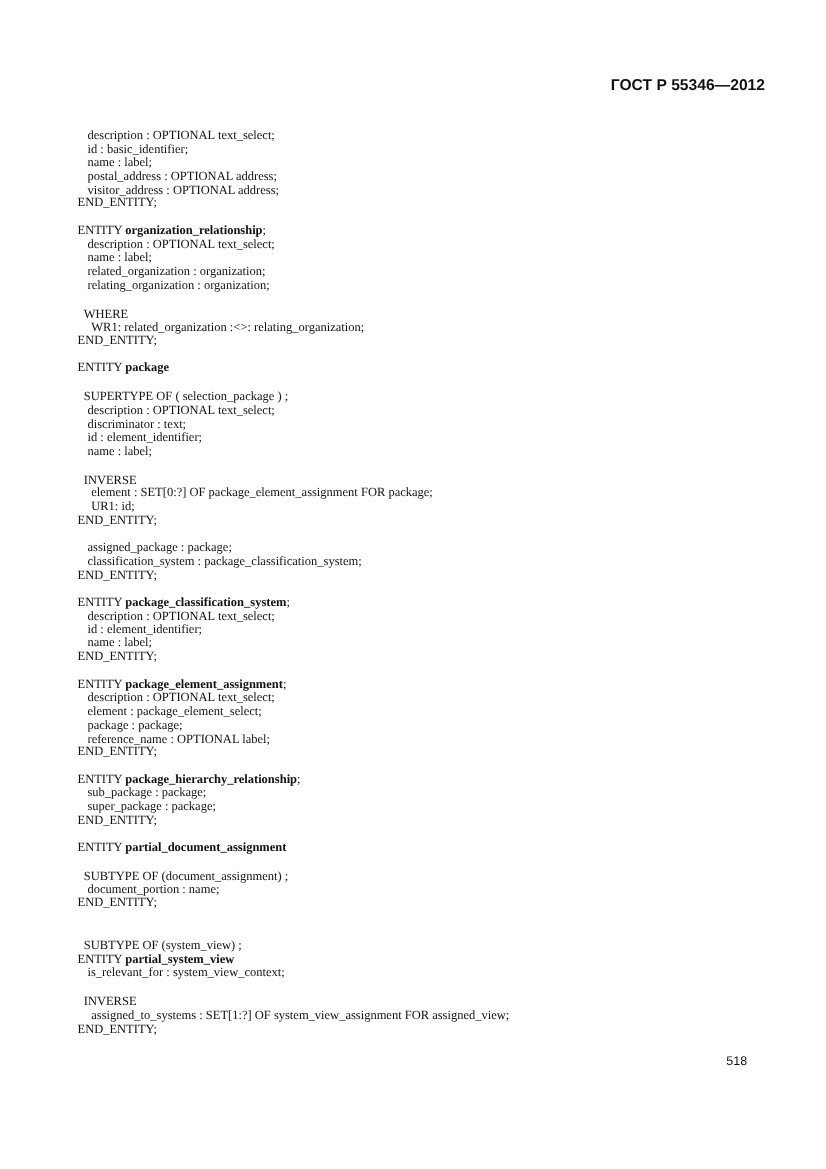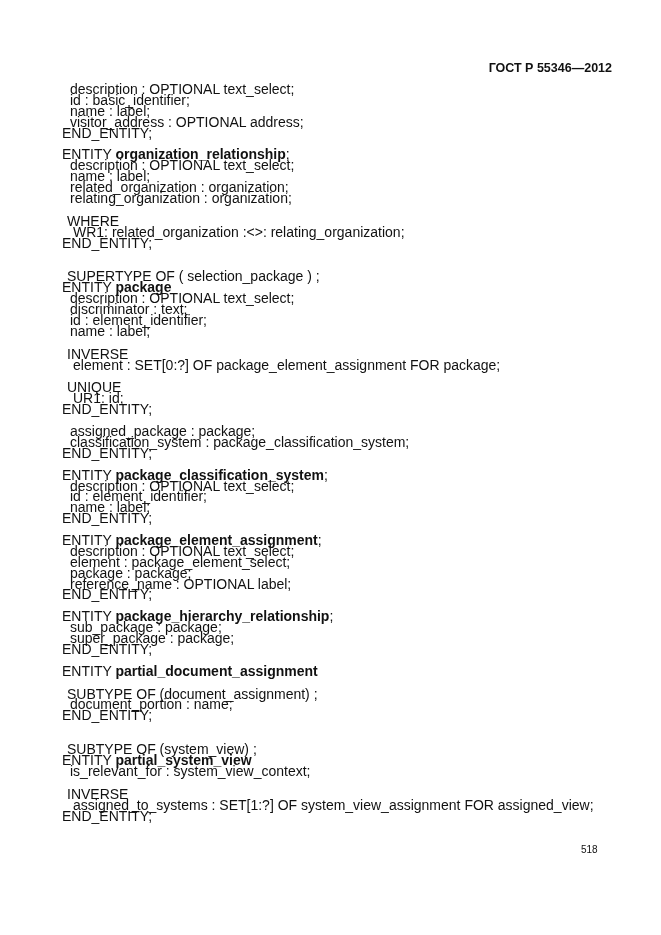--- a/index.html
+++ b/index.html
@@ -1,63 +1,63 @@
 <!DOCTYPE html>
 <html><head>
 <meta charset="utf-8">
 <style>
   html, body { margin: 0; padding: 0; background: #ffffff; }
   body { width: 661px; height: 935px; position: relative; overflow: hidden;
          font-family: "Liberation Sans", sans-serif; color: #111111; }
   .header { position: absolute; top: 61px; right: 49px; font-size: 12.5px; font-weight: bold; }
-  .code { position: absolute; left: 62px; top: 84px; font-size: 14px; line-height: 10.9px; }
+  .code { position: absolute; left: 62px; top: 104px; font-size: 10px; line-height: 10.9px; font-family: Liberation Serif, serif; }
   .line { white-space: pre; height: 10.9px; }
   .l0 { padding-left: 0; }
   .l1 { padding-left: 5px; margin-top: 12px; }
   .l2 { padding-left: 8px; }
   .l3 { padding-left: 11px; }
   .blank { height: 10.9px; }
   .kw-bold { font-weight: bold; }
   .page-num { position: absolute; top: 844px; left: 581px; font-size: 10px; }
 </style>
 </head>
 <body>
 
 <div class="header">ГОСТ Р 55346—2012</div>
 
 <div class="code" id="code">
     <div>
       <div class="line l2">description : OPTIONAL text_select;</div>
       <div class="line l2">id : basic_identifier;</div>
       <div class="line l2">name : label;</div>
+      <div class="line l2">postal_address : OPTIONAL address;</div>
       <div class="line l2">visitor_address : OPTIONAL address;</div>
       <div class="line l0">END_ENTITY;</div>
     </div>
     <div>
       <div class="blank"></div>
       <div class="line l0"><span>ENTITY </span><span class="kw-bold">organization_relationship</span><span>;</span></div>
       <div class="line l2">description : OPTIONAL text_select;</div>
       <div class="line l2">name : label;</div>
       <div class="line l2">related_organization : organization;</div>
       <div class="line l2">relating_organization : organization;</div>
       <div class="line l1">WHERE</div>
       <div class="line l3">WR1: related_organization :&lt;&gt;: relating_organization;</div>
       <div class="line l0">END_ENTITY;</div>
     </div>
     <div>
       <div class="blank"></div>
+      <div class="line l0"><span>ENTITY </span><span class="kw-bold">package</span><span></span></div>
       <div class="line l1">SUPERTYPE OF ( selection_package ) ;</div>
-      <div class="line l0"><span>ENTITY </span><span class="kw-bold">package</span><span></span></div>
       <div class="line l2">description : OPTIONAL text_select;</div>
       <div class="line l2">discriminator : text;</div>
       <div class="line l2">id : element_identifier;</div>
       <div class="line l2">name : label;</div>
       <div class="line l1">INVERSE</div>
       <div class="line l3">element : SET[0:?] OF package_element_assignment FOR package;</div>
-      <div class="line l1">UNIQUE</div>
       <div class="line l3">UR1: id;</div>
       <div class="line l0">END_ENTITY;</div>
     </div>
     <div>
       <div class="blank"></div>
       <div class="line l2">assigned_package : package;</div>
       <div class="line l2">classification_system : package_classification_system;</div>
       <div class="line l0">END_ENTITY;</div>
     </div>
     <div>

